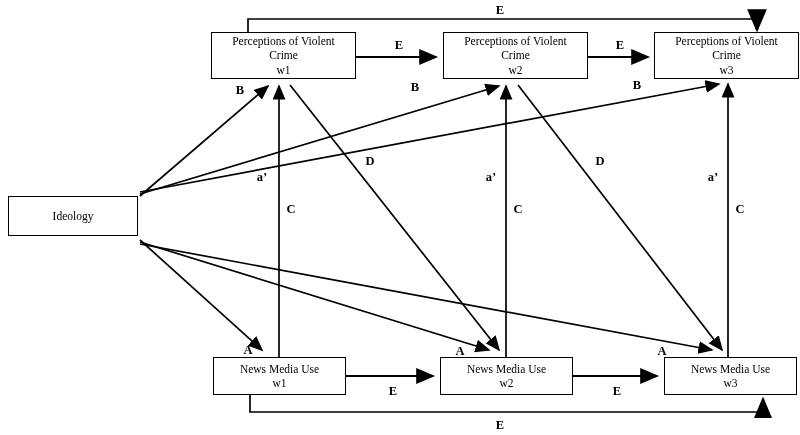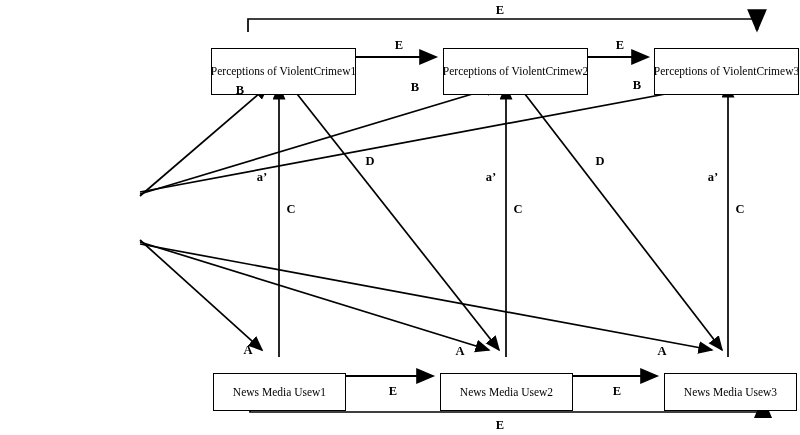--- a/index.html
+++ b/index.html
@@ -24,29 +24,29 @@
     left: 0;
     width: 800px;
     height: 435px;
   }
   .node-box {
     position: absolute;
     box-sizing: border-box;
     border: 1.6px solid #000000;
     background: #ffffff;
     display: flex;
+    flex-direction: column;
     align-items: center;
     justify-content: center;
     font-family: "Liberation Serif", "DejaVu Serif", serif;
     font-size: 11.5px;
     line-height: 1.22;
     color: #000000;
     text-align: center;
     z-index: 5;
-    margin-top: 16px;
   }
   .node-line {
     display: block;
     white-space: nowrap;
   }
   .edge-label {
     position: absolute;
     font-family: "Liberation Serif", "DejaVu Serif", serif;
     font-weight: bold;
     font-size: 12.5px;
@@ -140,20 +140,23 @@
       </g>
 
       <g>
         <path d="M 250 395 L 250 412 L 763 412 L 763 404" stroke-width="1.7"></path>
         <line x1="763" y1="410" x2="763" y2="399" stroke-width="2.4" marker-end="url(#arrowhead-big)"></line>
       </g>
 
     </g>
   </svg>
 
+  <div class="node-box" style="left:8px;  top:196px; width:130px; height:40px;">
+    <span class="node-line">Ideology</span>
+  </div>
 
   <div class="node-box" style="left:211px; top:32px; width:145px; height:47px;">
     <span class="node-line">Perceptions of Violent</span>
     <span class="node-line">Crime</span>
     <span class="node-line">w1</span>
   </div>
 
   <div class="node-box" style="left:443px; top:32px; width:145px; height:47px;">
     <span class="node-line">Perceptions of Violent</span>
     <span class="node-line">Crime</span>

